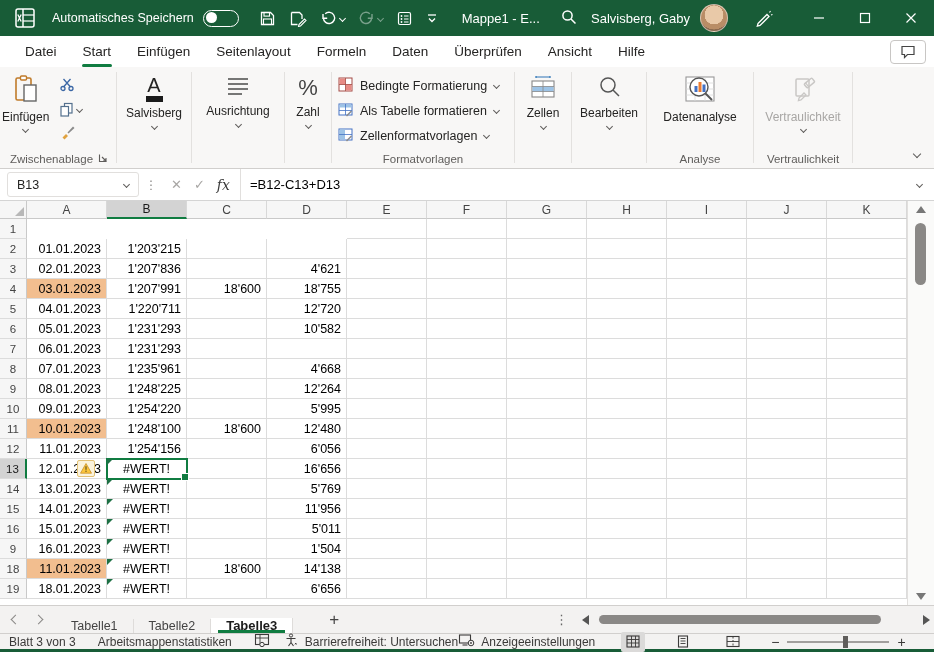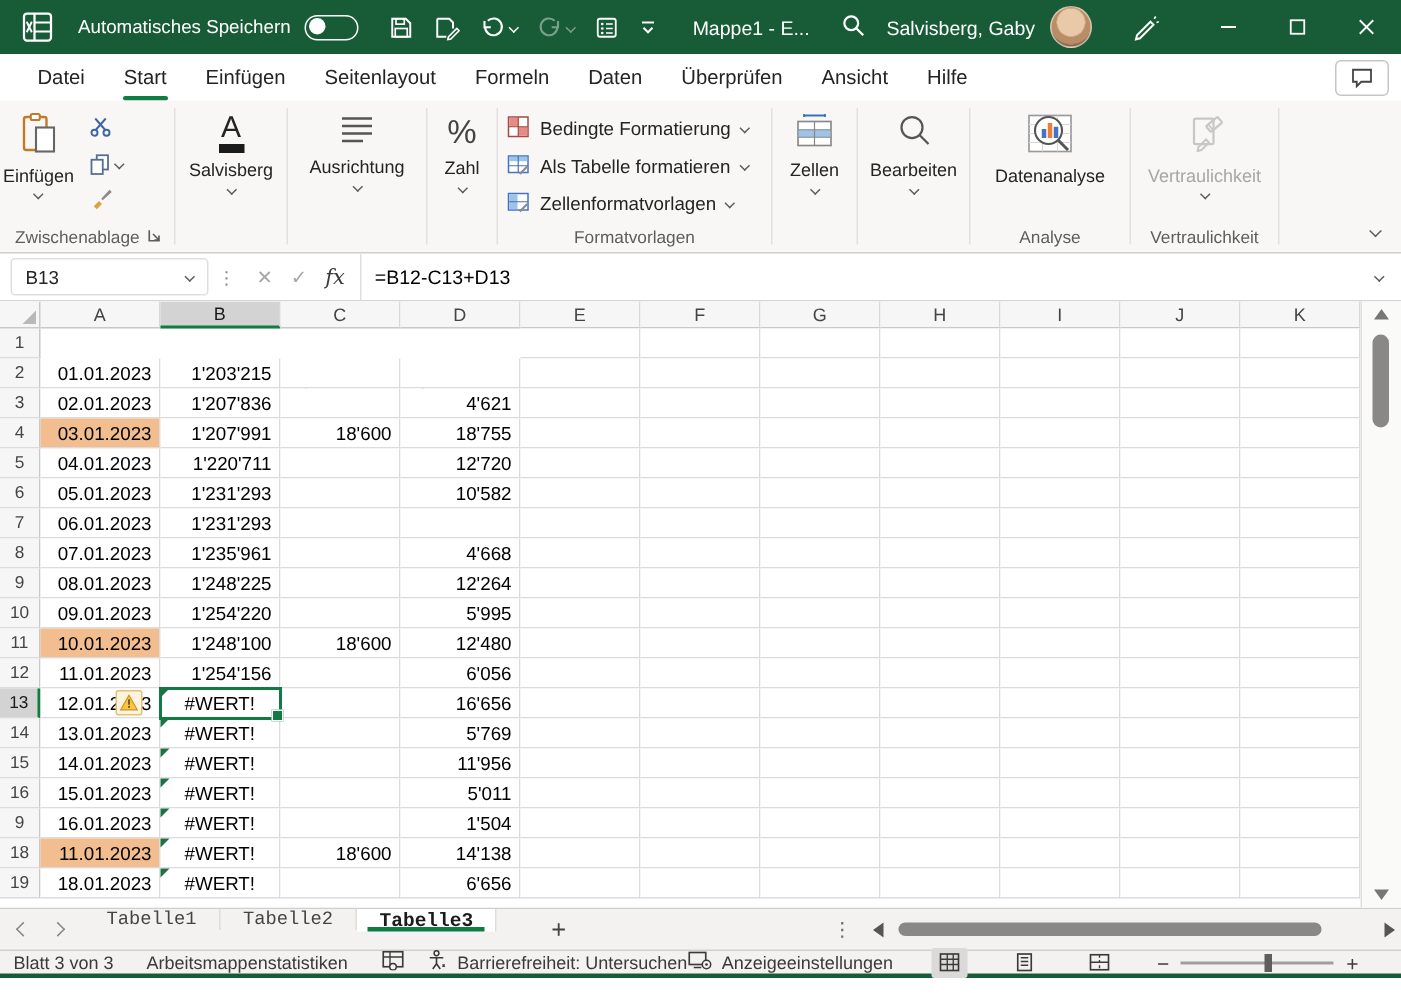--- a/index.html
+++ b/index.html
@@ -90,21 +90,21 @@
   .tri-up { border-left:5px solid transparent; border-right:5px solid transparent; border-bottom:7px solid #777; }
   .tri-dn { border-left:5px solid transparent; border-right:5px solid transparent; border-top:7px solid #777; }
   .tri-l { border-top:5px solid transparent; border-bottom:5px solid transparent; border-right:7px solid #555; }
   .tri-r { border-top:5px solid transparent; border-bottom:5px solid transparent; border-left:7px solid #555; }
 
   
   .sheetbar { height:28px; background:#F3F2F1; border-top:1px solid #D1CFCD; display:flex; align-items:stretch; font-size:12.5px; color:#444; }
   .snav { display:flex; align-items:center; gap:16px; padding:0 14px 0 12px; color:#8A8886; }
   .snav .chl { width:7px; height:7px; border-left:1.6px solid currentColor; border-bottom:1.6px solid currentColor; transform:rotate(45deg); }
   .snav .chr { width:7px; height:7px; border-right:1.6px solid currentColor; border-top:1.6px solid currentColor; transform:rotate(45deg); }
-  .stabs { display:flex; align-items:flex-start;font-family:Liberation Mono, monospace; }
+  .stabs { display:flex; align-items:flex-end; }
   .stab { padding:0 15px; display:flex; align-items:center; border-right:1px solid #DEDCDA; position:relative; white-space:nowrap; }
   .stab.active { background:#fff; font-weight:bold; color:#1b1b1b; font-size:13px; }
   .stab.active::after { content:''; position:absolute; left:7px; right:7px; bottom:0; height:3px; background:#107C41; }
   .addsheet { padding:0 42px 0 36px; display:flex; align-items:center; font-size:17px; color:#444; }
   .sb-right { margin-left:auto; display:flex; align-items:center; gap:8px; padding-right:4px; }
   .sb-dots { color:#666; font-size:13px; padding:0 6px; }
   .hscroll { width:348px; display:flex; align-items:center; gap:6px; }
   .htrack { flex:1; height:11px; position:relative; }
   .hthumb { position:absolute; left:4px; top:1px; height:9px; width:282px; background:#8A8886; border-radius:5px; }
 

